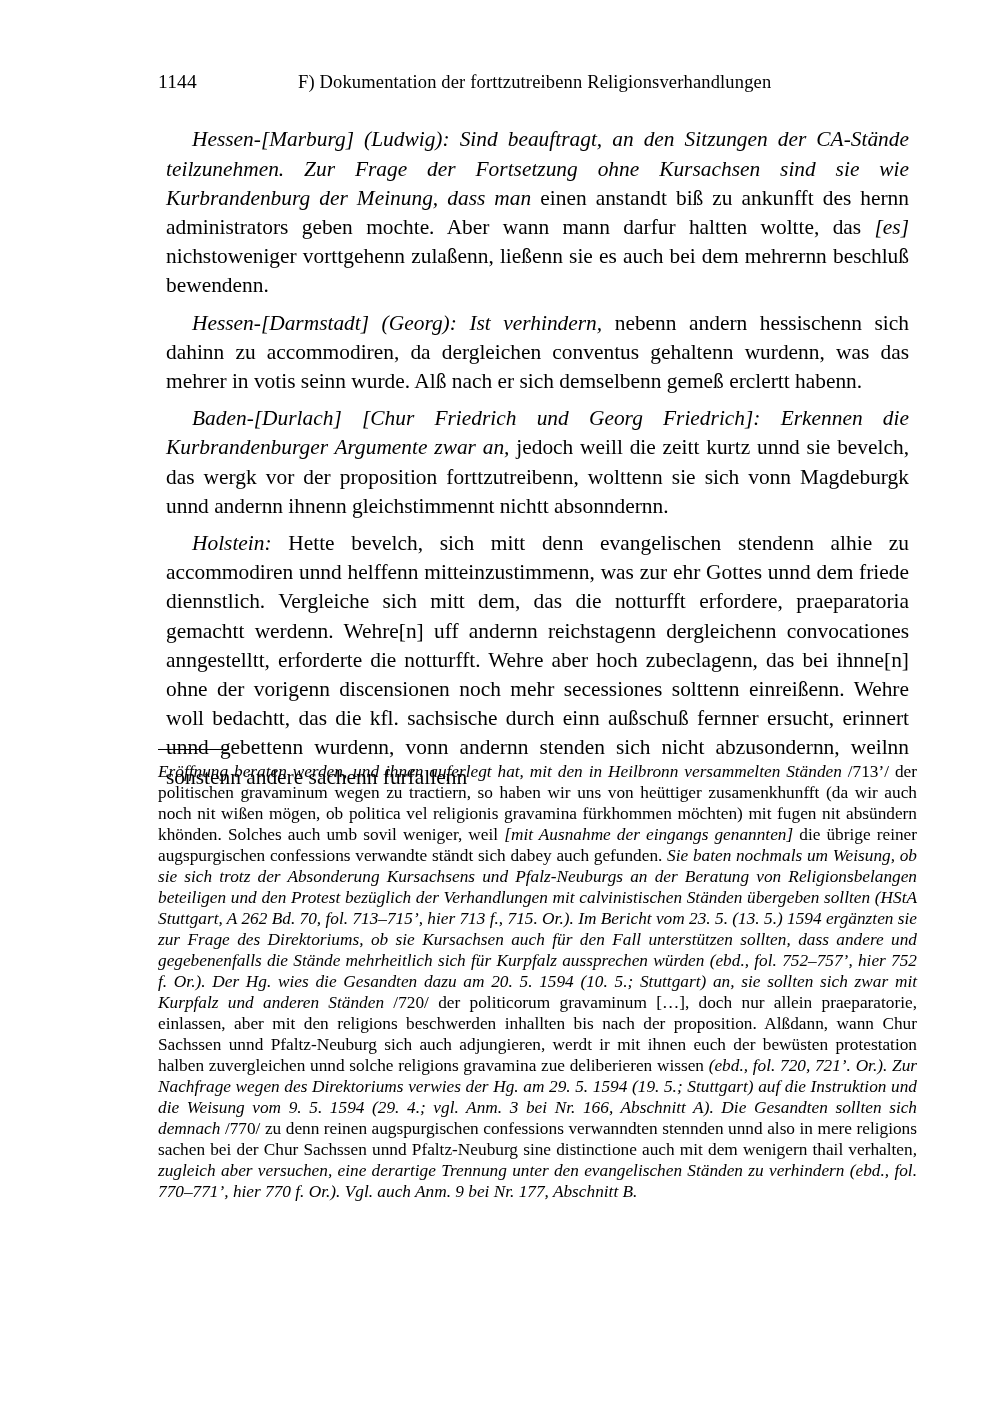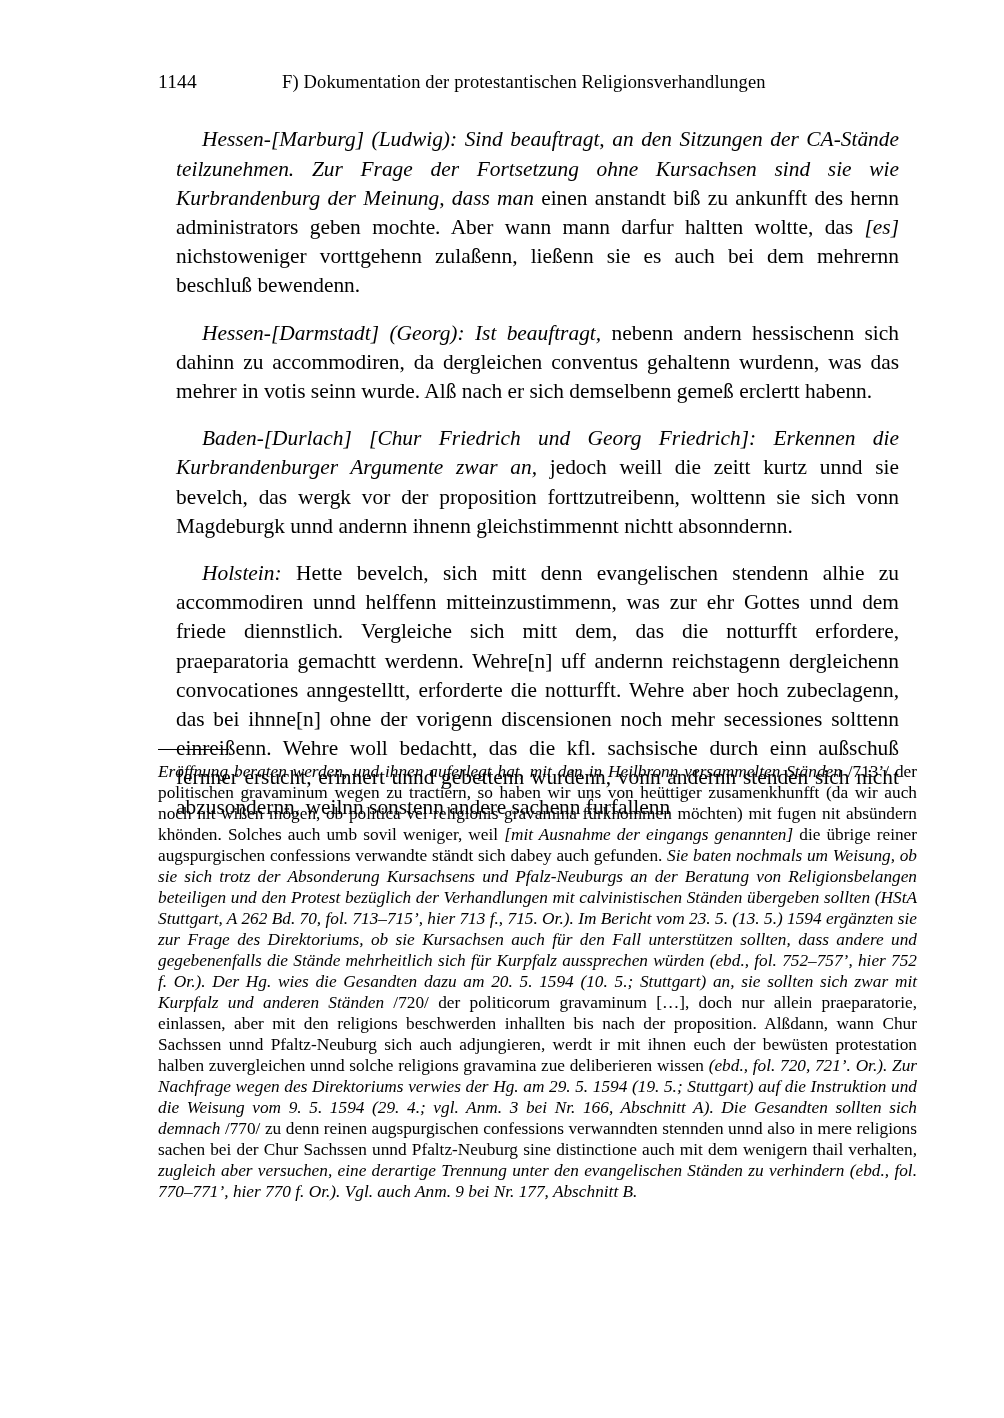--- a/index.html
+++ b/index.html
@@ -30,40 +30,41 @@
     width: 759px;
   }
   
   .running-head {
     display: flex;
     align-items: baseline;
     font-size: 19.5px;
     line-height: 1.25;
     letter-spacing: 0.15px;
     margin-bottom: 31px;
+    gap: 16px;
   }
   .folio {
     width: 124px;
     flex: 0 0 124px;
     font-size: 19.5px;
   }
   .head-title {
     flex: 1 1 auto;
     font-size: 18.5px;
   }
   
   .body-block {
     font-size: 21.4px;
     line-height: 29.2px;
     text-align: justify;
     text-justify: inter-word;
     hyphens: manual;
   }
   .body-block p {
-    margin: 18px;
+    margin: 8px;
     text-indent: 26px;
   }
   .body-block p:last-child {
     text-align: justify;
   }
   em, .it {
     font-style: italic;
   }
   
   .footnote-zone {
@@ -92,28 +93,28 @@
 </style>
 </head>
 <body>
 
 <div class="page">
 
   <div class="content">
 
     <div class="running-head">
       <span class="folio">1144</span>
-      <span class="head-title">F) Dokumentation der protestantischen Religionsverhandlungen</span>
+      <span class="head-title">F) Dokumentation der forttzutreibenn Religionsverhandlungen</span>
     </div>
 
     <div class="body-block">
 
       <p><em class="it">Hessen-[Marburg] (Ludwig): Sind beauftragt, an den Sitzungen der CA-Stände teilzunehmen. Zur Frage der Fortsetzung ohne Kursachsen sind sie wie Kurbrandenburg der Meinung, dass man</em><span> einen anstandt biß zu ankunfft des hernn administrators geben mochte. Aber wann mann darfur haltten woltte, das </span><em class="it">[es]</em><span> nichstoweniger vorttgehenn zulaßenn, ließenn sie es auch bei dem mehrernn beschluß bewendenn.</span></p>
 
-      <p><em class="it">Hessen-[Darmstadt] (Georg): Ist beauftragt,</em><span> nebenn andern hessischenn sich dahinn zu accommodiren, da dergleichen conventus gehaltenn wurdenn, was das mehrer in votis seinn wurde. Alß nach er sich demselbenn gemeß erclertt habenn.</span></p>
+      <p><em class="it">Hessen-[Darmstadt] (Georg): Ist verhindern,</em><span> nebenn andern hessischenn sich dahinn zu accommodiren, da dergleichen conventus gehaltenn wurdenn, was das mehrer in votis seinn wurde. Alß nach er sich demselbenn gemeß erclertt habenn.</span></p>
 
       <p><em class="it">Baden-[Durlach] [Chur Friedrich und Georg Friedrich]: Erkennen die Kurbrandenburger Argumente zwar an,</em><span> jedoch weill die zeitt kurtz unnd sie bevelch, das wergk vor der proposition forttzutreibenn, wolttenn sie sich vonn Magdeburgk unnd andernn ihnenn gleichstimmennt nichtt absonndernn.</span></p>
 
       <p><em class="it">Holstein:</em><span> Hette bevelch, sich mitt denn evangelischen stendenn alhie zu accommodiren unnd helffenn mitteinzustimmenn, was zur ehr Gottes unnd dem friede diennstlich. Vergleiche sich mitt dem, das die notturfft erfordere, praeparatoria gemachtt werdenn. Wehre[n] uff andernn reichstagenn dergleichenn convocationes anngestelltt, erforderte die notturfft. Wehre aber hoch zubeclagenn, das bei ihnne[n] ohne der vorigenn discensionen noch mehr secessiones solttenn einreißenn. Wehre woll bedachtt, das die kfl. sachsische durch einn außschuß fernner ersucht, erinnert unnd gebettenn wurdenn, vonn andernn stenden sich nicht abzusondernn, weilnn sonstenn andere sachenn furfallenn</span></p>
 
     </div>
   </div>
 
   <div class="footnote-zone">
     <div class="fn-rule"></div>

